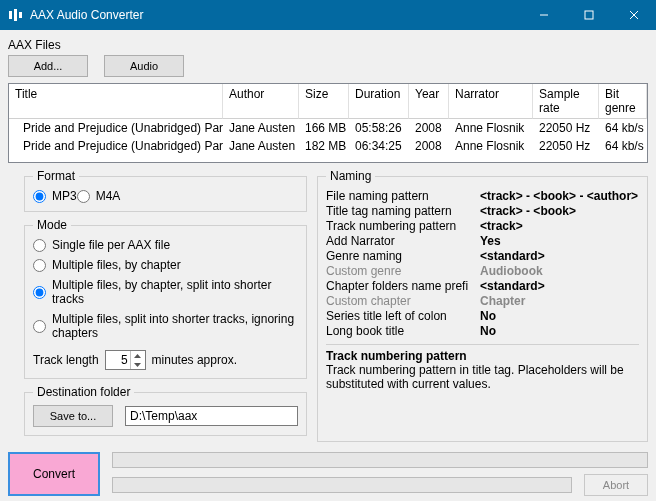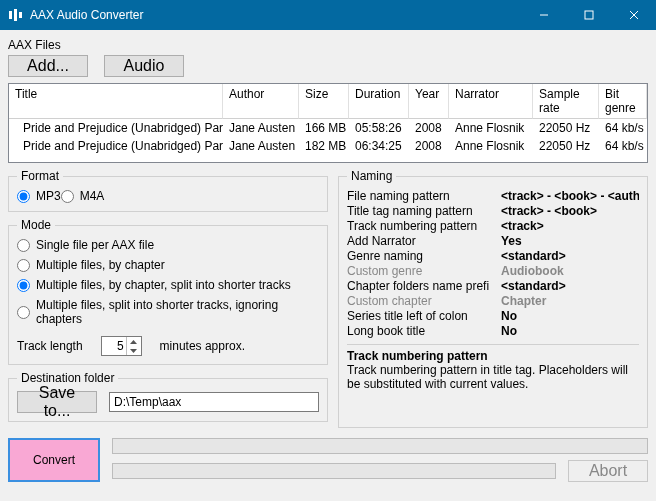--- a/index.html
+++ b/index.html
@@ -26,21 +26,21 @@
   .winbtns { display: flex; height: 100%; }
   .winbtn { width: 45px; display: flex; align-items: center; justify-content: center; color: #fff; }
   .winbtn svg { width: 10px; height: 10px; }
   .client { padding: 6px 8px 8px 8px; }
   .group-label { font-size: 12px; margin: 2px 0 3px 0; }
   .btn {
     background: #e1e1e1;
     border: 1px solid #adadad;
     height: 22px;
     padding: 0 8px;
-    font-size: 16px;
+    font-size: 11px;
     font-family: inherit;
     display: inline-flex;
     align-items: center;
     justify-content: center;
   }
   .row-btns { display: flex; gap: 16px; margin-bottom: 6px; }
   .row-btns .btn { width: 80px; }
   .grid {
     border: 1px solid #828790;
     background: #fff;
@@ -65,32 +65,32 @@
   .c-title   { width: 214px; padding-left: 14px !important; }
   .c-author  { width: 76px; }
   .c-size    { width: 50px; }
   .c-dur     { width: 60px; }
   .c-year    { width: 40px; }
   .c-narr    { width: 84px; }
   .c-sr      { width: 66px; }
   .c-br      { width: 48px; }
   .grid-header .c-title { padding-left: 6px !important; }
   .columns { display: flex; gap: 10px; margin-top: 6px; }
-  .left { width: 320px; }
+  .left { width: 283px; margin-left: 16px; }
   .right { flex: 1; }
   fieldset {
     border: 1px solid #d0d0d0;
     margin: 0 0 6px 0;
     padding: 6px 8px 8px 8px;
   }
   legend { font-size: 12px; padding: 0 4px; }
   .radio-row { display: flex; }
   label.radio, label.radio-vert { display: flex; align-items: center; gap: 6px; font-size: 12px; }
   .radio-stack { display: flex; flex-direction: column; gap: 6px; }
-  .tracklen { display: flex; align-items: center; gap: 18px; margin-top: 10px; }
+  .tracklen { display: flex; align-items: center; gap: 6px; margin-top: 10px; }
   .spinner {
     display: inline-flex; border: 1px solid #7a7a7a; background: #fff; height: 20px;
   }
   .spinner input { border: none; outline: none; width: 24px; text-align: right; font-family: inherit; font-size: 12px; padding: 0 2px; }
   .spinner .chevs { display: flex; flex-direction: column; border-left: 1px solid #c0c0c0; }
   .spinner .chev { width: 14px; height: 9px; display: flex; align-items: center; justify-content: center; }
   .spinner .chev svg { width: 7px; height: 4px; }
   .dest-row { display: flex; gap: 12px; align-items: center; }
   .dest-row .path {
     flex: 1; border: 1px solid #7a7a7a; background: #fff; height: 20px;
@@ -104,21 +104,21 @@
     border-top: 1px solid #d0d0d0; margin-top: 6px; padding-top: 4px; font-size: 12px;
   }
   .desc-box .t { font-weight: bold; }
   .bottom { display: flex; gap: 12px; align-items: stretch; margin-top: 10px; }
   .convert-btn {
     width: 92px; height: 44px; border: 2px solid #3a8fe0; background: #f9a8d4;
     display: flex; align-items: center; justify-content: center; font-size: 12px;
   }
   .bars { flex: 1; display: flex; flex-direction: column; justify-content: space-between; }
   .pbar { height: 16px; border: 1px solid #bcbcbc; background: #e6e6e6; }
-  .abort { width: 80px; }
+  .abort { width: 64px; }
   .abort .btn { width: 100%; color: #888; border-color: #c8c8c8; background: #efefef; }
   input[type=radio] { margin: 0; }
 </style>
 </head>
 <body>
 
 <div class="titlebar">
   <span class="icon">
     <svg viewBox="0 0 16 16">
         <rect x="1" y="4" width="3" height="8" fill="#fff"></rect>

